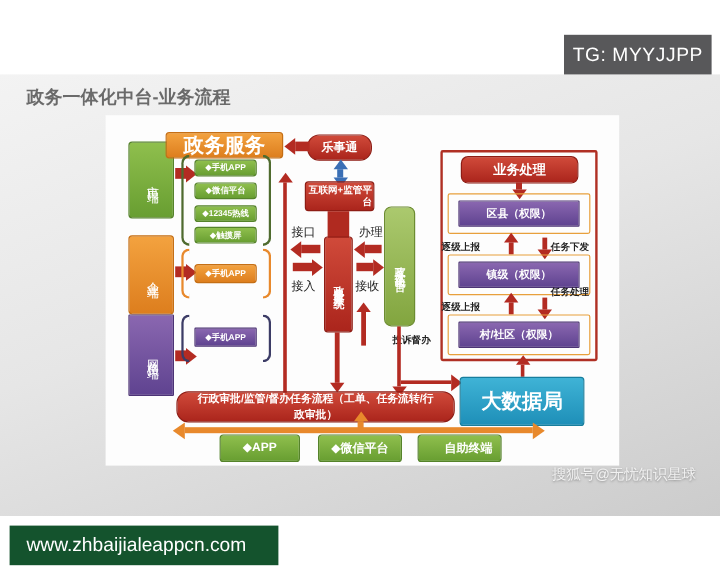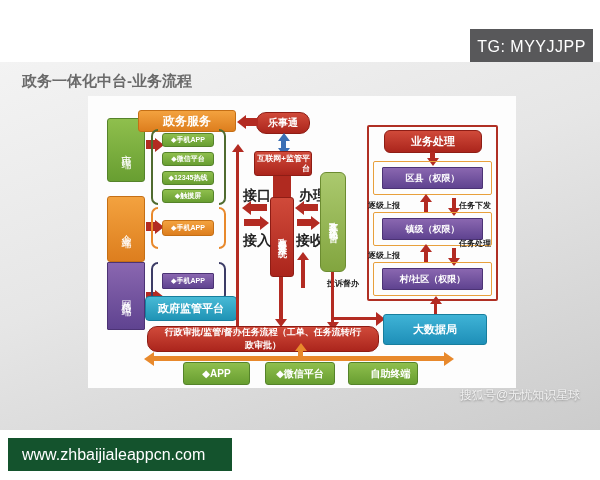--- a/index.html
+++ b/index.html
@@ -21,21 +21,21 @@
   .bx{box-sizing:border-box;display:flex;align-items:center;justify-content:center;
     color:#fff;text-align:center;}
   .vtext{writing-mode:vertical-rl;text-orientation:upright;letter-spacing:2px;}
   .orange{background:linear-gradient(180deg,#f3a23f,#dd7e1e);border:1px solid #c56f15;border-radius:3px;}
   .green{background:linear-gradient(180deg,#8fbf4d,#689e31);border:1px solid #55832a;border-radius:3px;}
   .purple{background:linear-gradient(180deg,#8a67b0,#5f4390);border:1px solid #4c3375;border-radius:1px;}
   .red{background:linear-gradient(180deg,#d04a3a,#ab251c);border:1px solid #8e1d15;border-radius:3px;}
   .teal{background:linear-gradient(180deg,#48bad6,#1f93b5);border:1px solid #177e9d;border-radius:4px;}
   .cyan{background:linear-gradient(180deg,#3fb3d6,#1e8fb8);border:1px solid #177e9d;border-radius:3px;}
   .ygreen{background:linear-gradient(180deg,#abc96e,#82a53f);border:1px solid #6c8c31;border-radius:6px;}
-  .lbl{font-size:14px;font-weight:bold;color:#222;white-space:nowrap;}
+  .lbl{font-size:10px;font-weight:normal;color:#222;white-space:nowrap;}
   .lbl8{font-size:8px;font-weight:bold;color:#222;white-space:nowrap;}
   
   .brk{box-sizing:border-box;background:transparent;}
   .brk-l{border:2px solid;border-right:none;border-radius:7px 0 0 7px;}
   .brk-r{border:2px solid;border-left:none;border-radius:0 7px 7px 0;}
   
   .ar{--c:#b32b22;background:var(--c);}
   .ar.c-orange{--c:#e8892c;} .ar.c-blue{--c:#3a6fb5;}
   .ar::after,.ar::before{content:none;position:absolute;width:0;height:0;}
   .ar-r::after{content:'';left:100%;top:50%;transform:translateY(-50%);
@@ -72,38 +72,37 @@
   <div class="abs panel"></div>
 
   <div class="abs bx green vtext" style="left:107px;top:118px;width:38px;height:64px;font-size:10px;">市民端</div>
   <div class="abs bx orange vtext" style="left:107px;top:196px;width:38px;height:66px;font-size:10px;">企业端</div>
   <div class="abs bx purple vtext" style="left:107px;top:262px;width:38px;height:68px;font-size:10px;">网格员端</div>
 
   <div class="abs ar ar-r" style="left:146px;top:140px;width:9px;height:9px;"></div>
   <div class="abs ar ar-r" style="left:146px;top:222px;width:9px;height:9px;"></div>
   <div class="abs ar ar-r" style="left:146px;top:292px;width:9px;height:9px;"></div>
 
-  <div class="abs bx orange" style="left:138px;top:110px;width:98px;height:22px;font-size:12px;font-weight:bold;">政务服务</div>
+  <div class="abs bx orange" style="left:138px;top:110px;width:98px;height:22px;font-size:17px;font-weight:bold;">政务服务</div>
 
   <div class="abs brk brk-l" style="left:151px;top:129px;width:7px;height:76px;border-color:#4f6b2f;"></div>
   <div class="abs brk brk-r" style="left:219px;top:129px;width:7px;height:76px;border-color:#4f6b2f;"></div>
   <div class="abs bx green" style="left:162px;top:133px;width:52px;height:14px;font-size:7px;font-weight:bold;">◆手机APP</div>
   <div class="abs bx green" style="left:162px;top:152px;width:52px;height:14px;font-size:7px;font-weight:bold;">◆微信平台</div>
   <div class="abs bx green" style="left:162px;top:171px;width:52px;height:14px;font-size:7px;font-weight:bold;">◆12345热线</div>
   <div class="abs bx green" style="left:162px;top:189px;width:52px;height:14px;font-size:7px;font-weight:bold;">◆触摸屏</div>
 
   <div class="abs brk brk-l" style="left:151px;top:207px;width:7px;height:42px;border-color:#e8892c;"></div>
   <div class="abs brk brk-r" style="left:219px;top:207px;width:7px;height:42px;border-color:#e8892c;"></div>
   <div class="abs bx orange" style="left:162px;top:220px;width:52px;height:16px;font-size:7px;font-weight:bold;">◆手机APP</div>
 
   <div class="abs brk brk-l" style="left:151px;top:262px;width:7px;height:40px;border-color:#3c3c66;"></div>
   <div class="abs brk brk-r" style="left:219px;top:262px;width:7px;height:40px;border-color:#3c3c66;"></div>
   <div class="abs bx purple" style="left:162px;top:273px;width:52px;height:16px;font-size:7px;font-weight:bold;">◆手机APP</div>
 
-  <div class="abs bx teal" style="left:145px;top:296px;width:92px;height:25px;font-size:11px;font-weight:bold;">政府监管平台</div>
 
   <div class="abs bx red" style="left:256px;top:112px;width:54px;height:22px;font-size:10px;font-weight:bold;border-radius:10px;">乐事通</div>
   <div class="abs ar ar-l" style="left:246px;top:118px;width:12px;height:8px;"></div>
   <div class="abs ar ar-ud c-blue" style="left:281px;top:141px;width:5px;height:7px;"></div>
   <div class="abs bx red" style="left:254px;top:151px;width:58px;height:25px;font-size:8px;font-weight:bold;line-height:1.25;padding:1px;text-align:right;">互联网+监管平台</div>
   <div class="abs" style="left:273px;top:176px;width:18px;height:24px;background:#b02a20;"></div>
 
   <div class="abs bx red vtext" style="left:270px;top:197px;width:24px;height:80px;font-size:9px;font-weight:bold;">政务服务系统</div>
 
   <div class="abs lbl" style="left:243px;top:187px;">接口</div>
@@ -146,21 +145,21 @@
 
   <div class="abs lbl8" style="left:368px;top:250px;">逐级上报</div>
   <div class="abs ar ar-u" style="left:424px;top:252px;width:4px;height:10px;"></div>
   <div class="abs ar ar-d" style="left:452px;top:248px;width:4px;height:10px;"></div>
   <div class="abs lbl8" style="left:459px;top:238px;">任务处理</div>
 
   <div class="abs sub-border" style="left:373px;top:262px;width:119px;height:34px;"></div>
   <div class="abs bx purple" style="left:382px;top:268px;width:101px;height:22px;font-size:9px;font-weight:bold;">村/社区（权限）</div>
 
   <div class="abs ar ar-u" style="left:434px;top:304px;width:3px;height:10px;"></div>
-  <div class="abs bx cyan" style="left:383px;top:314px;width:104px;height:31px;font-size:11px;font-weight:bold;">大数据局</div>
+  <div class="abs bx cyan" style="left:383px;top:314px;width:104px;height:41px;font-size:17px;font-weight:bold;">大数据局</div>
 
   <div class="abs bx red" style="left:147px;top:326px;width:232px;height:26px;font-size:9px;font-weight:bold;border-radius:10px;padding:0 16px;">行政审批/监管/督办任务流程（工单、任务流转/行政审批）</div>
 
   <div class="abs ar ar-lr c-orange" style="left:154px;top:356px;width:290px;height:5px;"></div>
   <div class="abs ar ar-u c-orange" style="left:298px;top:351px;width:5px;height:6px;"></div>
 
   <div class="abs bx green" style="left:183px;top:362px;width:67px;height:23px;font-size:10px;font-weight:bold;">◆APP</div>
   <div class="abs bx green" style="left:265px;top:362px;width:70px;height:23px;font-size:10px;font-weight:bold;">◆微信平台</div>
   <div class="abs bx green" style="left:348px;top:362px;width:70px;height:23px;font-size:10px;font-weight:bold;padding-left:15px;">自助终端</div>
 

